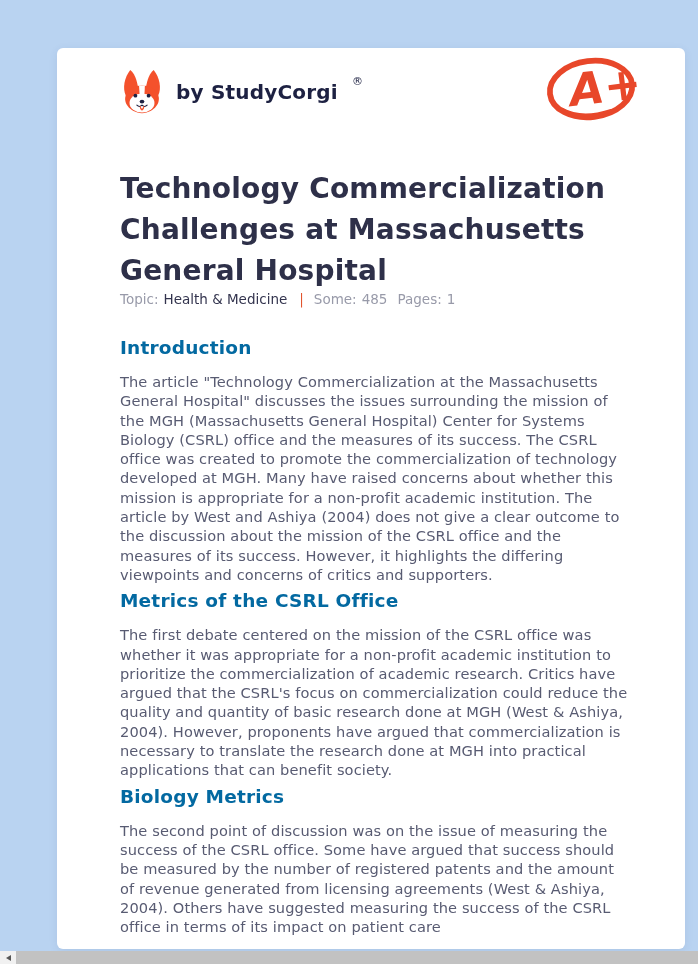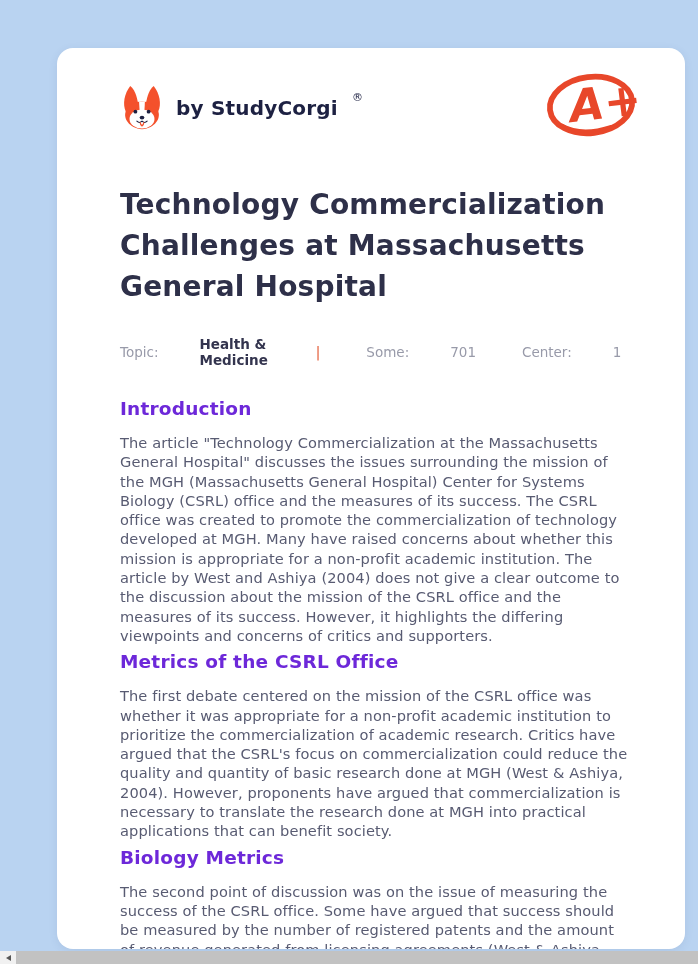--- a/index.html
+++ b/index.html
@@ -3,49 +3,49 @@
 <meta charset="utf-8">
 <style>
   html, body { margin:0; padding:0; overflow:hidden; }
   body {
     width:698px; height:964px; position:relative;
     background:#b9d3f1;
     font-family:"DejaVu Sans","Liberation Sans",sans-serif;
   }
   .card {
     position:absolute; left:57px; top:48px; width:628px; height:901px;
-    background:#ffffff; border-radius:16px; overflow:hidden;
-    box-sizing:border-box; padding:28px 57px 0 63px;
+    background:#ffffff; border-radius:6px; overflow:hidden;
+    box-sizing:border-box; padding:12px 57px 0 63px;
     box-shadow:0 2px 8px rgba(60,80,130,0.10);
   }
   .header-row { display:flex; align-items:center; justify-content:space-between; height:64px; }
   .brand { display:flex; align-items:flex-start; gap:12px; text-decoration:none; cursor:pointer; }
   .corgi-wrap svg { width:44px; height:58px; display:block; }
   .brand-text {
     font-size:20px; font-weight:800; color:#1d2142; letter-spacing:.2px;
     line-height:58px;
   }
   .reg { font-size:11px; color:#1d2142; margin-left:2px; margin-top:12px; display:inline-block; }
   .stamp svg { width:106px; height:76px; display:block; margin-right:-16px; margin-top:-6px; }
 
   h1.title {
     margin:44px 0 0; font-size:28px; line-height:41px; font-weight:800;
     color:#2e3049; letter-spacing:.2px;
   }
   .meta {
-    margin-top:29px; font-size:13.5px; color:#989aa9;
-    display:flex; align-items:center;gap:36px;
+    margin-top:0; font-size:13.5px; color:#989aa9;
+    display:flex; align-items:center;
   }
   .meta .lab { margin-right:5px; }
   .meta .val { margin-right:10px; color:#989aa9; }
-  .meta-topic { color:#33344e; font-weight:700; text-decoration:none; cursor:pointer; margin-right:10px; }
+  .meta-topic { color:#33344e; font-weight:400; text-decoration:none; cursor:pointer; margin-right:10px; }
   .meta-sep { color:#e2552e; margin:0 10px 0 2px; }
 
   section h2 {
-    margin:6px 0 0; font-size:18.5px; font-weight:800; color:#6d28d9; letter-spacing:.2px;
+    margin:6px 0 0; font-size:18.5px; font-weight:800; color:#0369a1; letter-spacing:.2px;
   }
   section.first h2 { margin-top:30px; }
   section p {
     margin:14px 0 5px; font-size:14.6px; line-height:19.3px;
     color:#585b72; letter-spacing:.1px;
   }
 
   .hscrollbar {
     position:absolute; left:0; bottom:0; width:698px; height:13px;
     background:#f1f1f1; display:flex; align-items:stretch; z-index:5;
@@ -97,22 +97,22 @@
     </span>
   </div>
 
   <h1 class="title">Technology Commercialization Challenges at Massachusetts General Hospital</h1>
 
   <div class="meta">
     <span class="lab">Topic:</span>
     <a class="meta-topic">Health &amp; Medicine</a>
     <span class="meta-sep">|</span>
     <span class="lab">Some:</span>
-    <span class="val">701</span>
-    <span class="lab">Center:</span>
+    <span class="val">485</span>
+    <span class="lab">Pages:</span>
     <span class="val">1</span>
   </div>
 
   <section class="first">
     <h2>Introduction</h2>
     <p>The article "Technology Commercialization at the Massachusetts General Hospital" discusses the issues surrounding the mission of the MGH (Massachusetts General Hospital) Center for Systems Biology (CSRL) office and the measures of its success. The CSRL office was created to promote the commercialization of technology developed at MGH. Many have raised concerns about whether this mission is appropriate for a non-profit academic institution. The article by West and Ashiya (2004) does not give a clear outcome to the discussion about the mission of the CSRL office and the measures of its success. However, it highlights the differing viewpoints and concerns of critics and supporters.</p>
   </section>
 
   <section>
     <h2>Metrics of the CSRL Office</h2>

